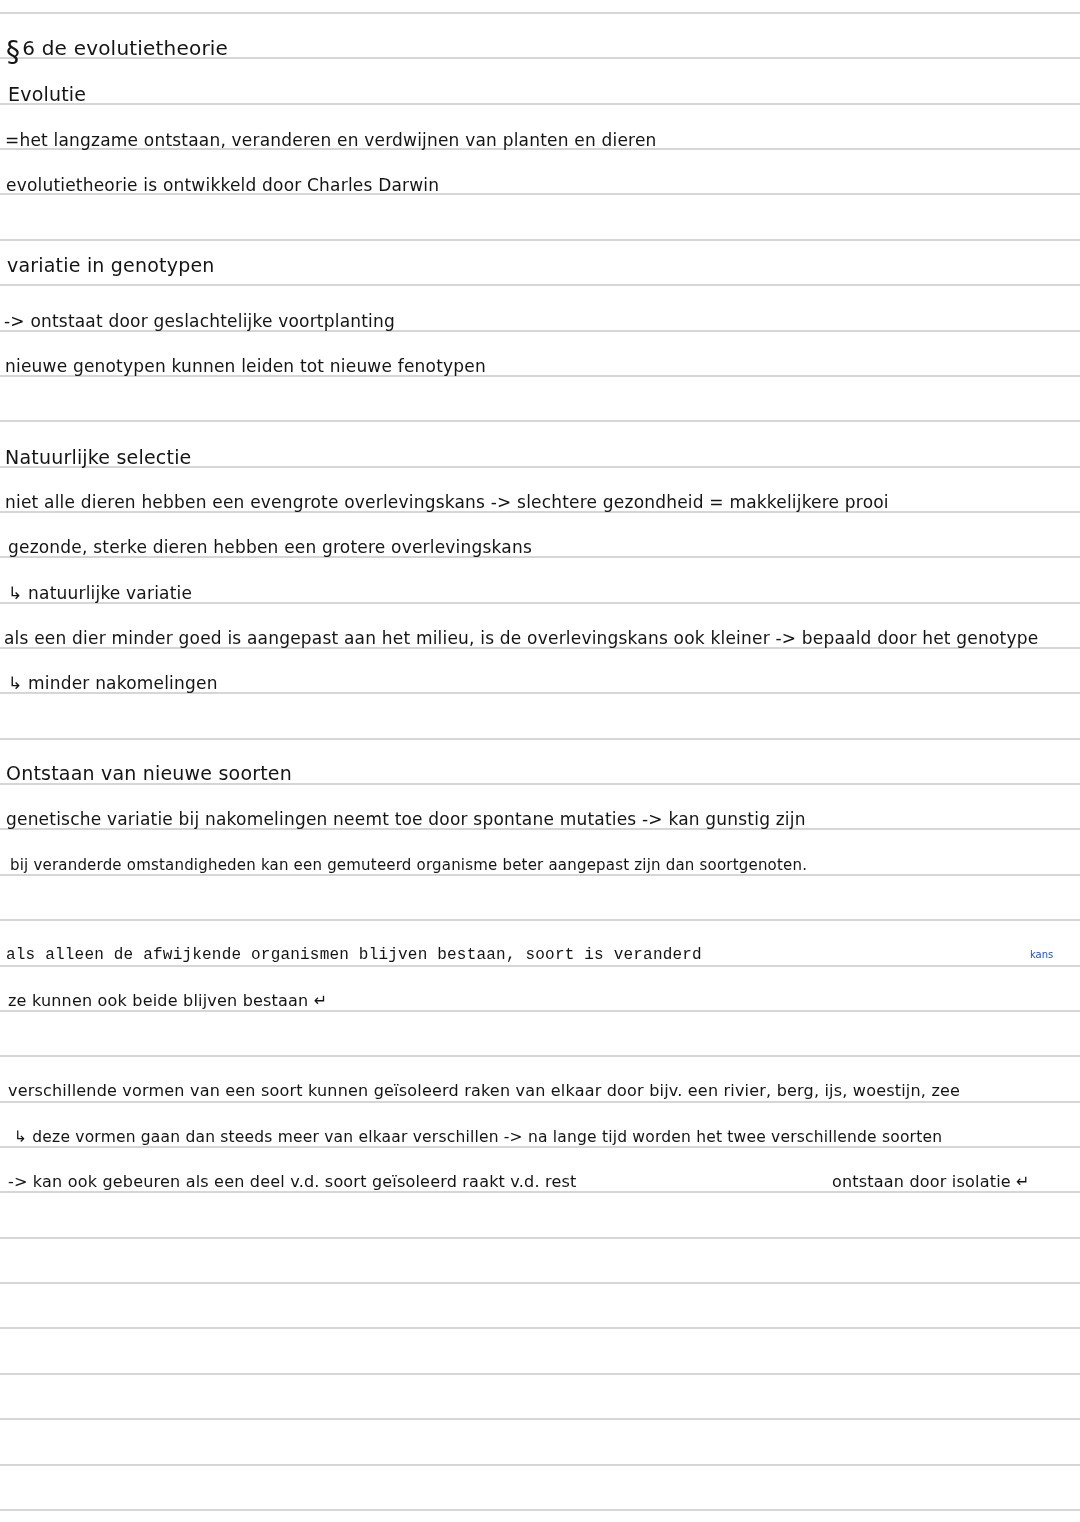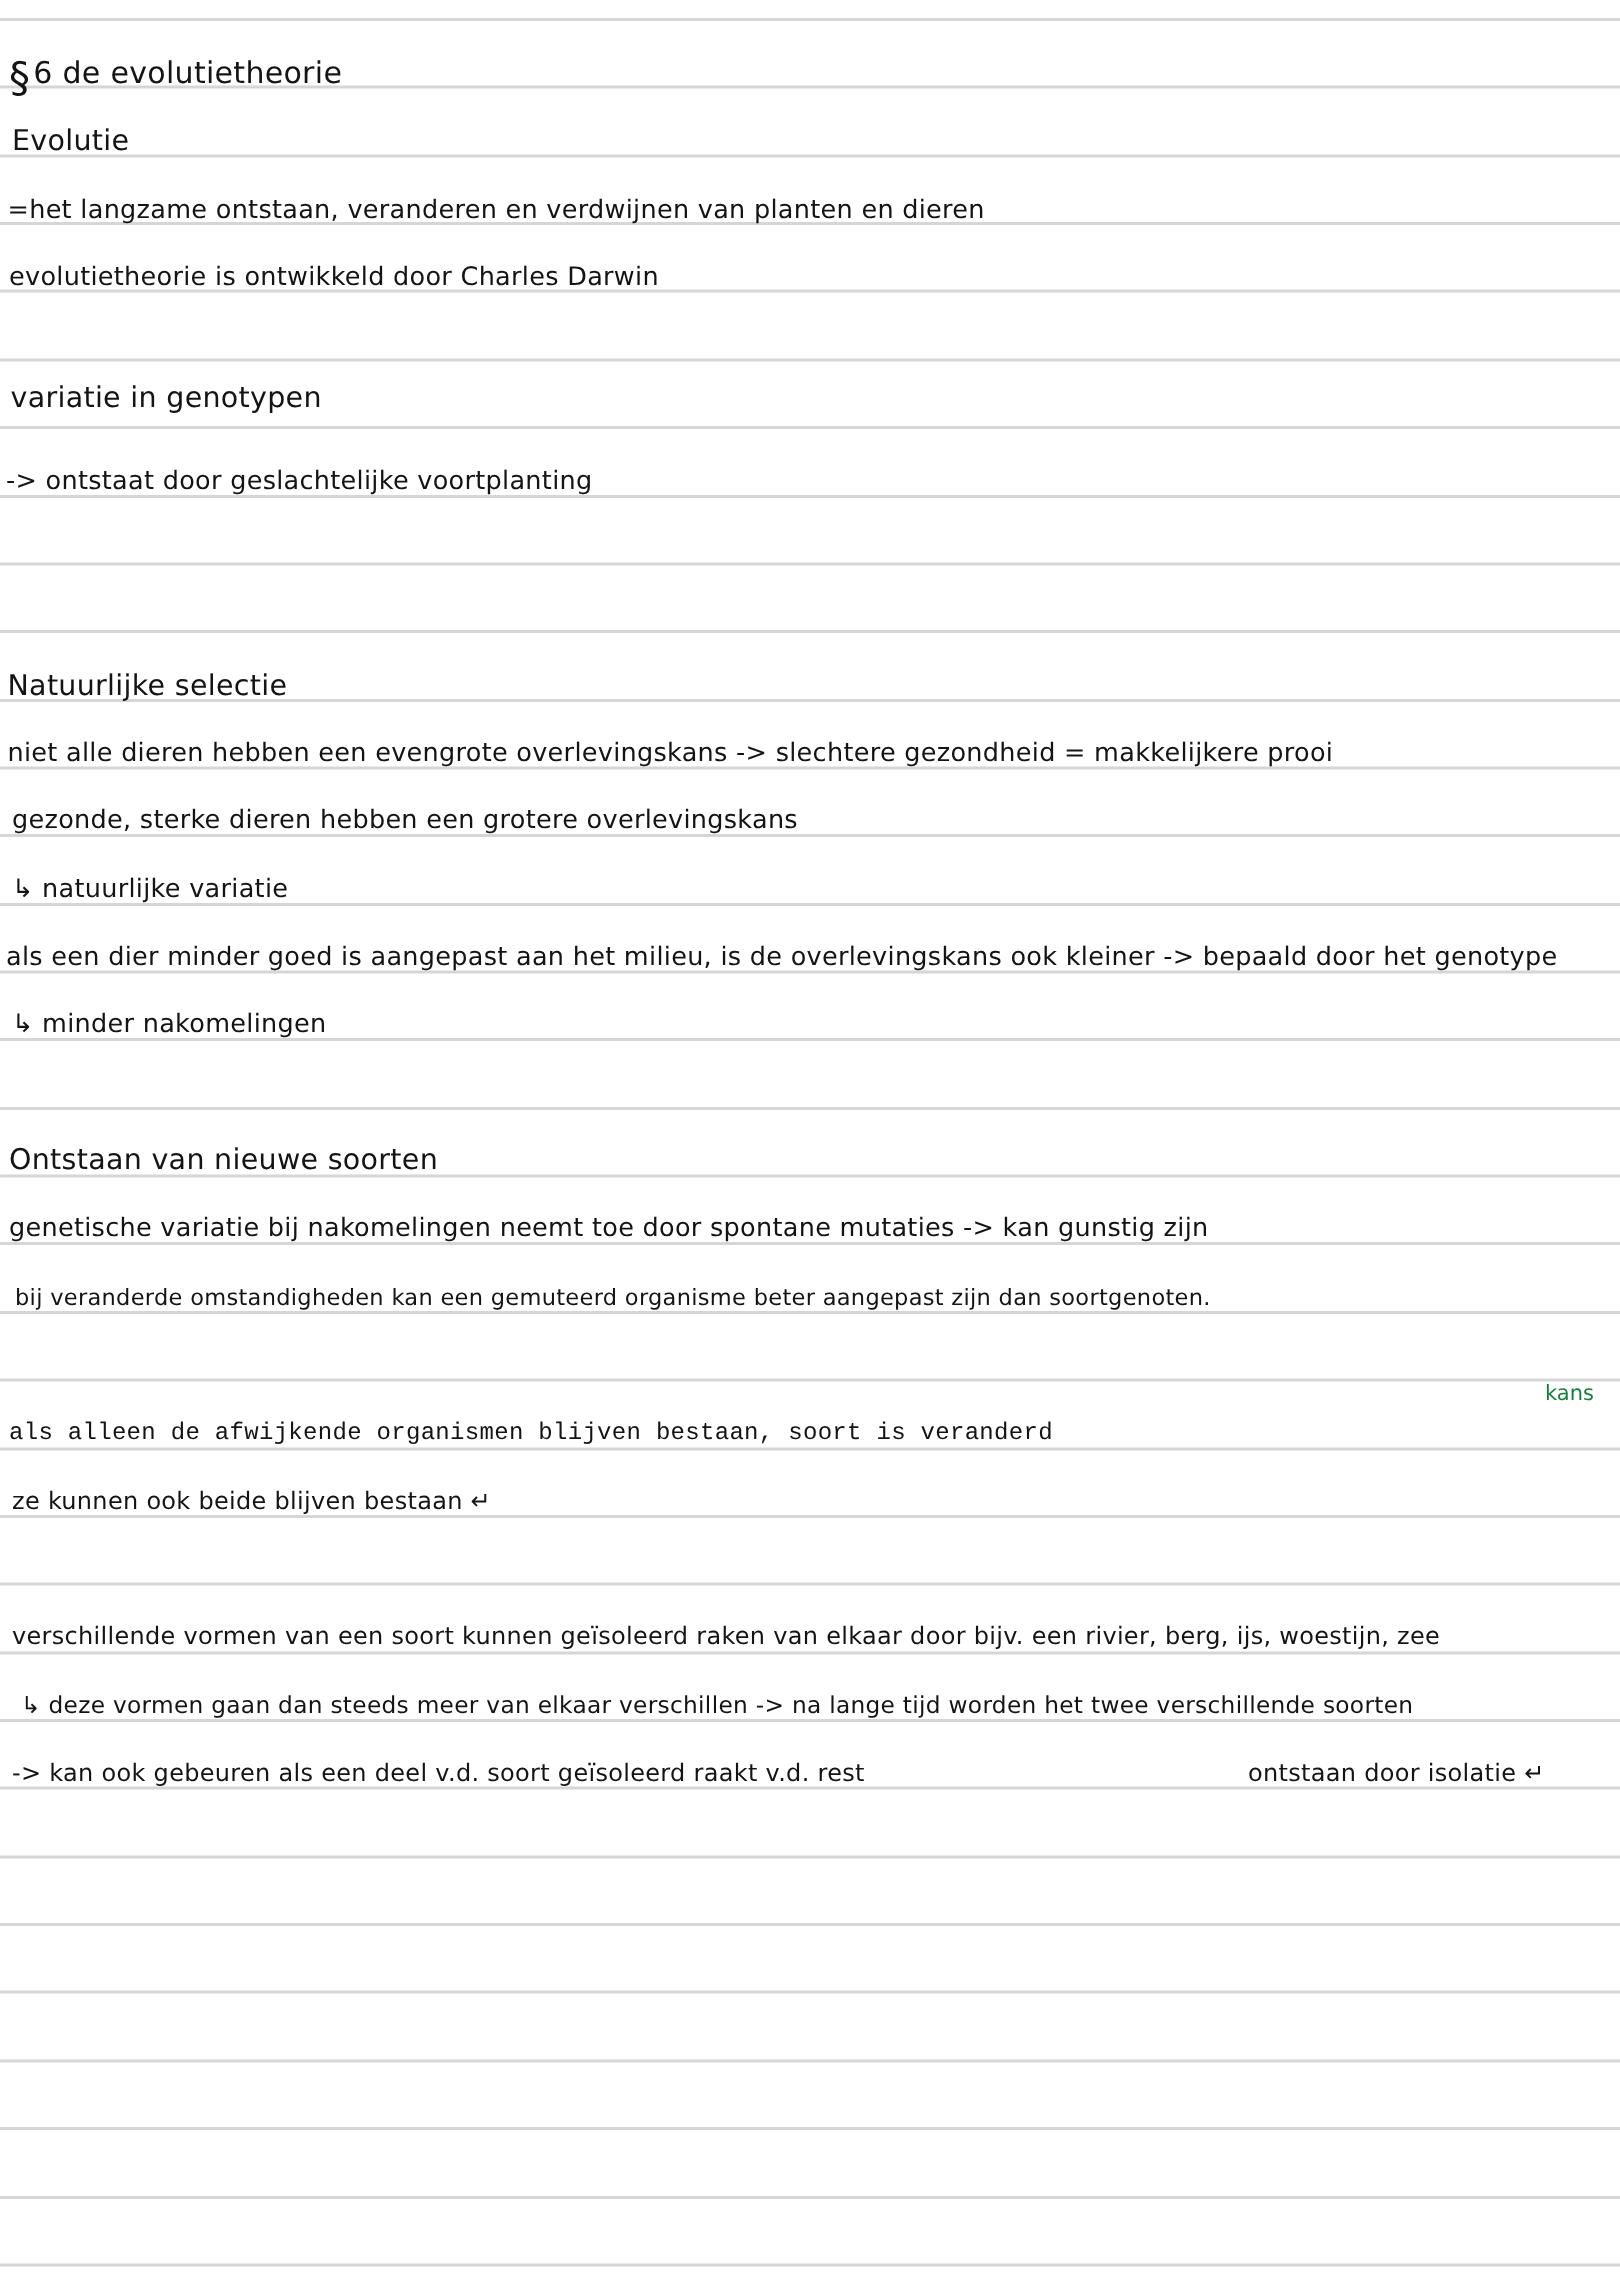--- a/index.html
+++ b/index.html
@@ -44,23 +44,24 @@
     font-size: 20px;
   }
   .sect {
     font-size: 28px;
     display: inline-block;
     transform: translateY(6px);
     margin-right: 2px;
   }
   .sup-note {
     position: absolute;
-    font-size: 14px;
+    font-size: 10px;
     line-height: 14px;
-    color: #15803d;
+    color: #1d4ed8;
+    margin-top: 26px;
   }
 </style>
 </head>
 <body>
 
 <div id="page">
   <div id="rules">
       <div class="rule" style="top: 12px; background: rgb(214, 214, 214);"></div>
       <div class="rule" style="top: 57px; background: rgb(214, 214, 214);"></div>
       <div class="rule" style="top: 103px; background: rgb(214, 214, 214);"></div>
@@ -100,20 +101,21 @@
   <div class="line title" style="left:6px; top:36px;">
     <span class="sect">§</span><span>6 de evolutietheorie</span>
   </div>
 
   <div class="line heading" style="left:8px; top:84px;">Evolutie</div>
   <div class="line" style="left:5px; top:130px;">=het langzame ontstaan, veranderen en verdwijnen van planten en dieren</div>
   <div class="line" style="left:6px; top:175px;">evolutietheorie is ontwikkeld door Charles Darwin</div>
 
   <div class="line heading" style="left:7px; top:255px;">variatie in genotypen</div>
   <div class="line" style="left:4px; top:311px;">-&gt; ontstaat door geslachtelijke voortplanting</div>
+  <div class="line" style="left:5px; top:356px;">nieuwe genotypen kunnen leiden tot nieuwe fenotypen</div>
 
   <div class="line heading" style="left:5px; top:447px;">Natuurlijke selectie</div>
   <div class="line" style="left:5px; top:492px;">niet alle dieren hebben een evengrote overlevingskans -&gt; slechtere gezondheid = makkelijkere prooi</div>
   <div class="line" style="left:8px; top:537px;"> gezonde, sterke dieren hebben een grotere overlevingskans</div>
   <div class="line" style="left:8px; top:583px;"> ↳ natuurlijke variatie</div>
   <div class="line" style="left:4px; top:628px;">als een dier minder goed is aangepast aan het milieu, is de overlevingskans ook kleiner -&gt; bepaald door het genotype</div>
   <div class="line" style="left:8px; top:673px;">  ↳ minder nakomelingen</div>
 
   <div class="line heading" style="left:6px; top:763px;">Ontstaan van nieuwe soorten</div>
   <div class="line" style="left:6px; top:809px;">genetische variatie bij nakomelingen neemt toe door spontane mutaties -&gt; kan gunstig zijn</div>

